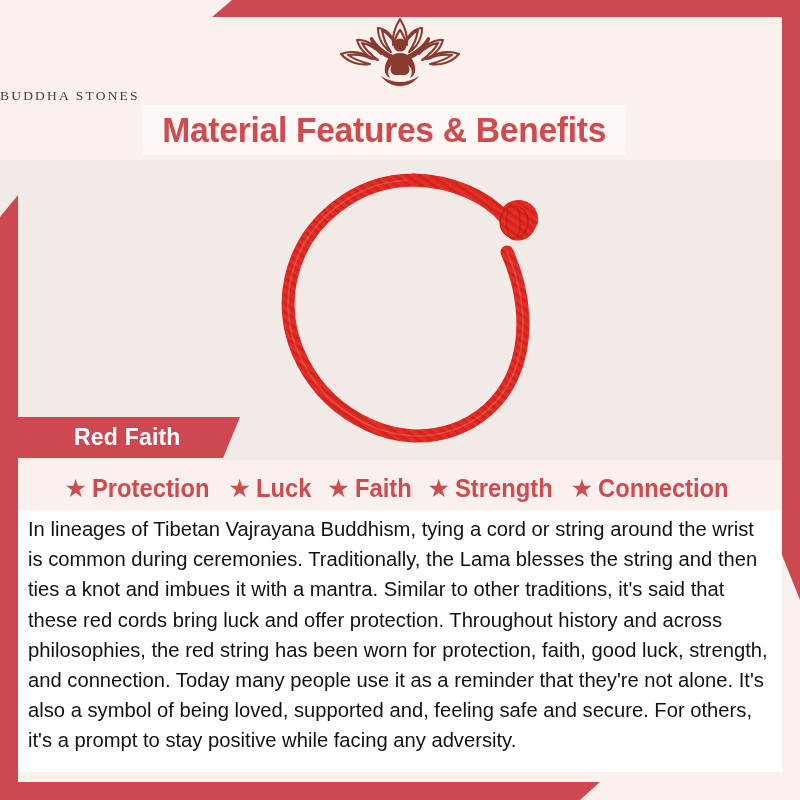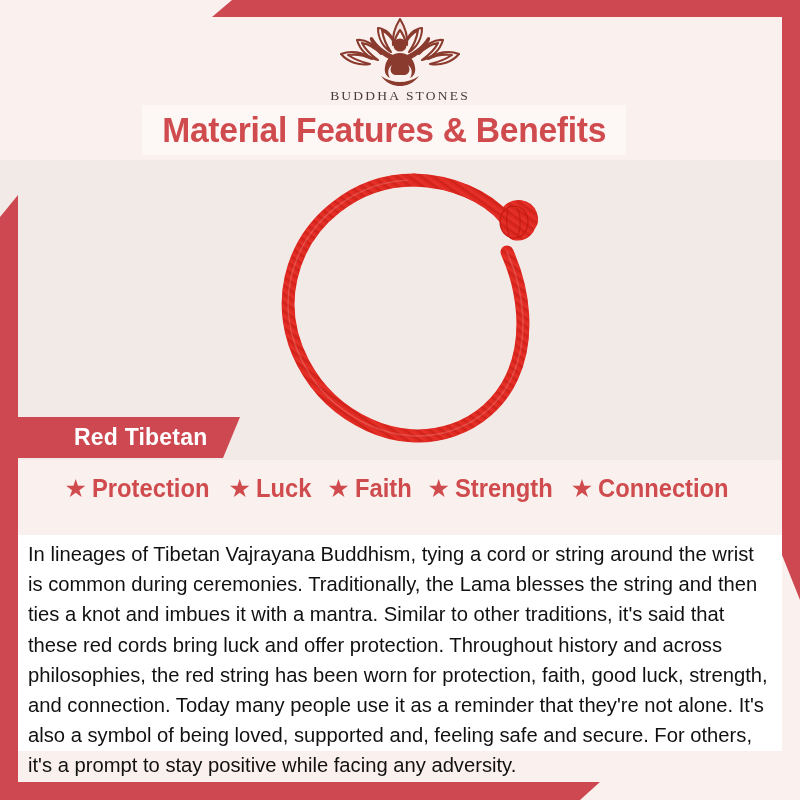--- a/index.html
+++ b/index.html
@@ -68,21 +68,21 @@
     width: 620px; height: 18px;
     background: #cd4851;
     clip-path: polygon(0 0, 600px 0, 580px 18px, 0 18px);
   }
 
   
   .logo-wrap {
     position: absolute;
     left: 0; top: 14px;
     width: 800px;
-    text-align: center;
+    text-align: left;
   }
   .logo-mark {
     display: block;
     margin: 0 auto;
   }
   .logo-text {
     display: block;
     margin-top: 2px;
     font-family: "Liberation Serif", serif;
     font-size: 13.5px;
@@ -163,22 +163,22 @@
     font-size: 25px;
     font-weight: bold;
     font-stretch: condensed;
     transform: scaleX(0.95);
     transform-origin: left center;
   }
 
   
   .body-panel {
     position: absolute;
-    left: 18px; top: 535px;
-    width: 764px; height: 216px;
+    left: 18px; top: 510px;
+    width: 764px; height: 262px;
     background: #ffffff;
     box-sizing: border-box;
     padding: 4px 0 0 10px;
   }
   .body-text {
     margin: 0;
     font-size: 20.5px;
     line-height: 30.2px;
     color: #111111;
     font-stretch: condensed;
@@ -245,21 +245,21 @@
       <path d="M243 46 C252 38, 262 40, 266 48 C270 57, 262 64, 252 62" stroke="url(#braid)" stroke-width="11"></path>
       <path d="M245 38 C253 30, 266 32, 270 42 C274 53, 265 60, 256 57" stroke="#e02a22" stroke-width="10"></path>
       <path d="M245 38 C253 30, 266 32, 270 42 C274 53, 265 60, 256 57" stroke="url(#braid)" stroke-width="9"></path>
       <ellipse cx="252" cy="50" rx="14" ry="16" fill="url(#braid)" stroke="#c21a12" stroke-width="1.2"></ellipse>
       <path d="M246 38 C244 46, 244 55, 247 63" stroke="#b7160f" stroke-width="1.3" opacity="0.6"></path>
       <path d="M256 37 C259 46, 259 55, 256 64" stroke="#b7160f" stroke-width="1.3" opacity="0.6"></path>
     </g>
   </svg>
 
   <div class="rs-banner">
-    <span class="rs-banner-label">Red Tibetan</span>
+    <span class="rs-banner-label">Red Faith</span>
   </div>
 
   <div class="benefits">
     <span class="benefit">
       <span class="benefit-star">★</span>
       <span class="benefit-label">Protection</span>
     </span>
     <span class="benefit">
       <span class="benefit-star">★</span>
       <span class="benefit-label">Luck</span>

